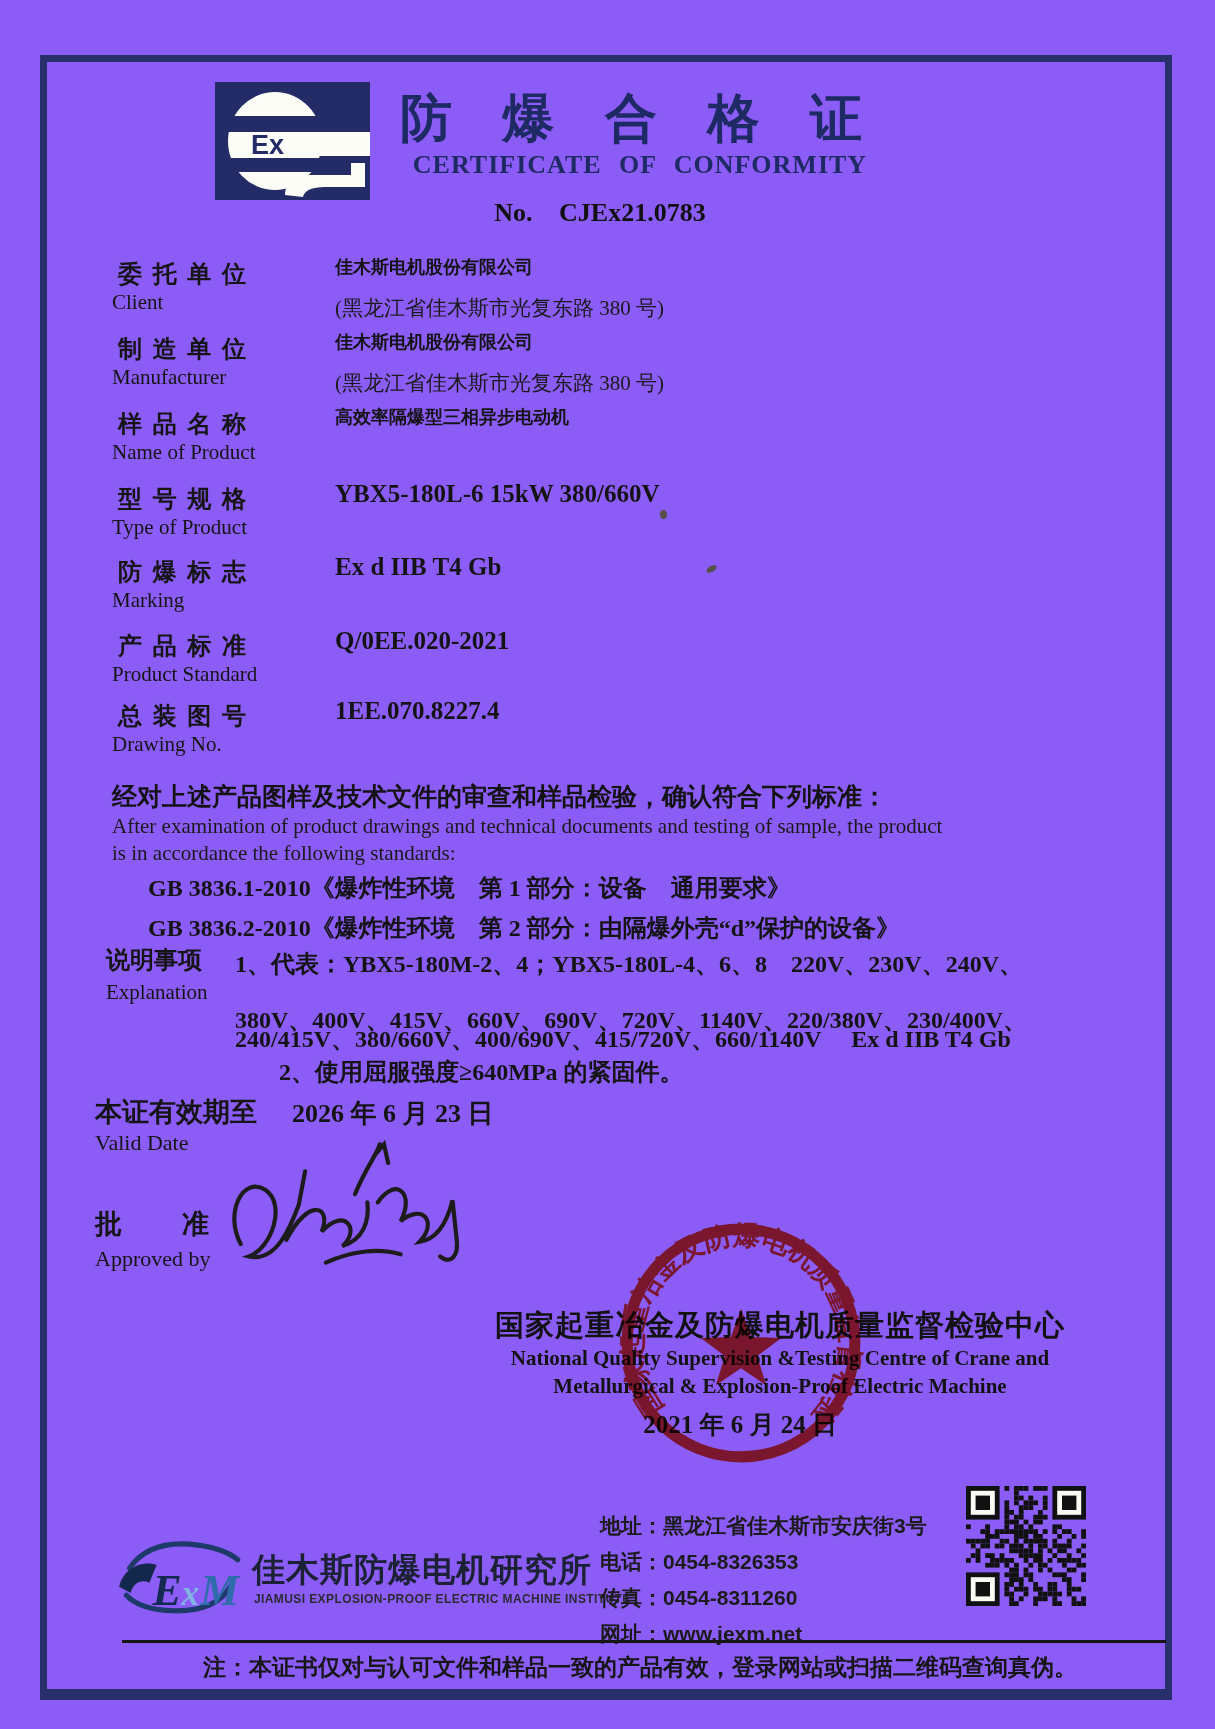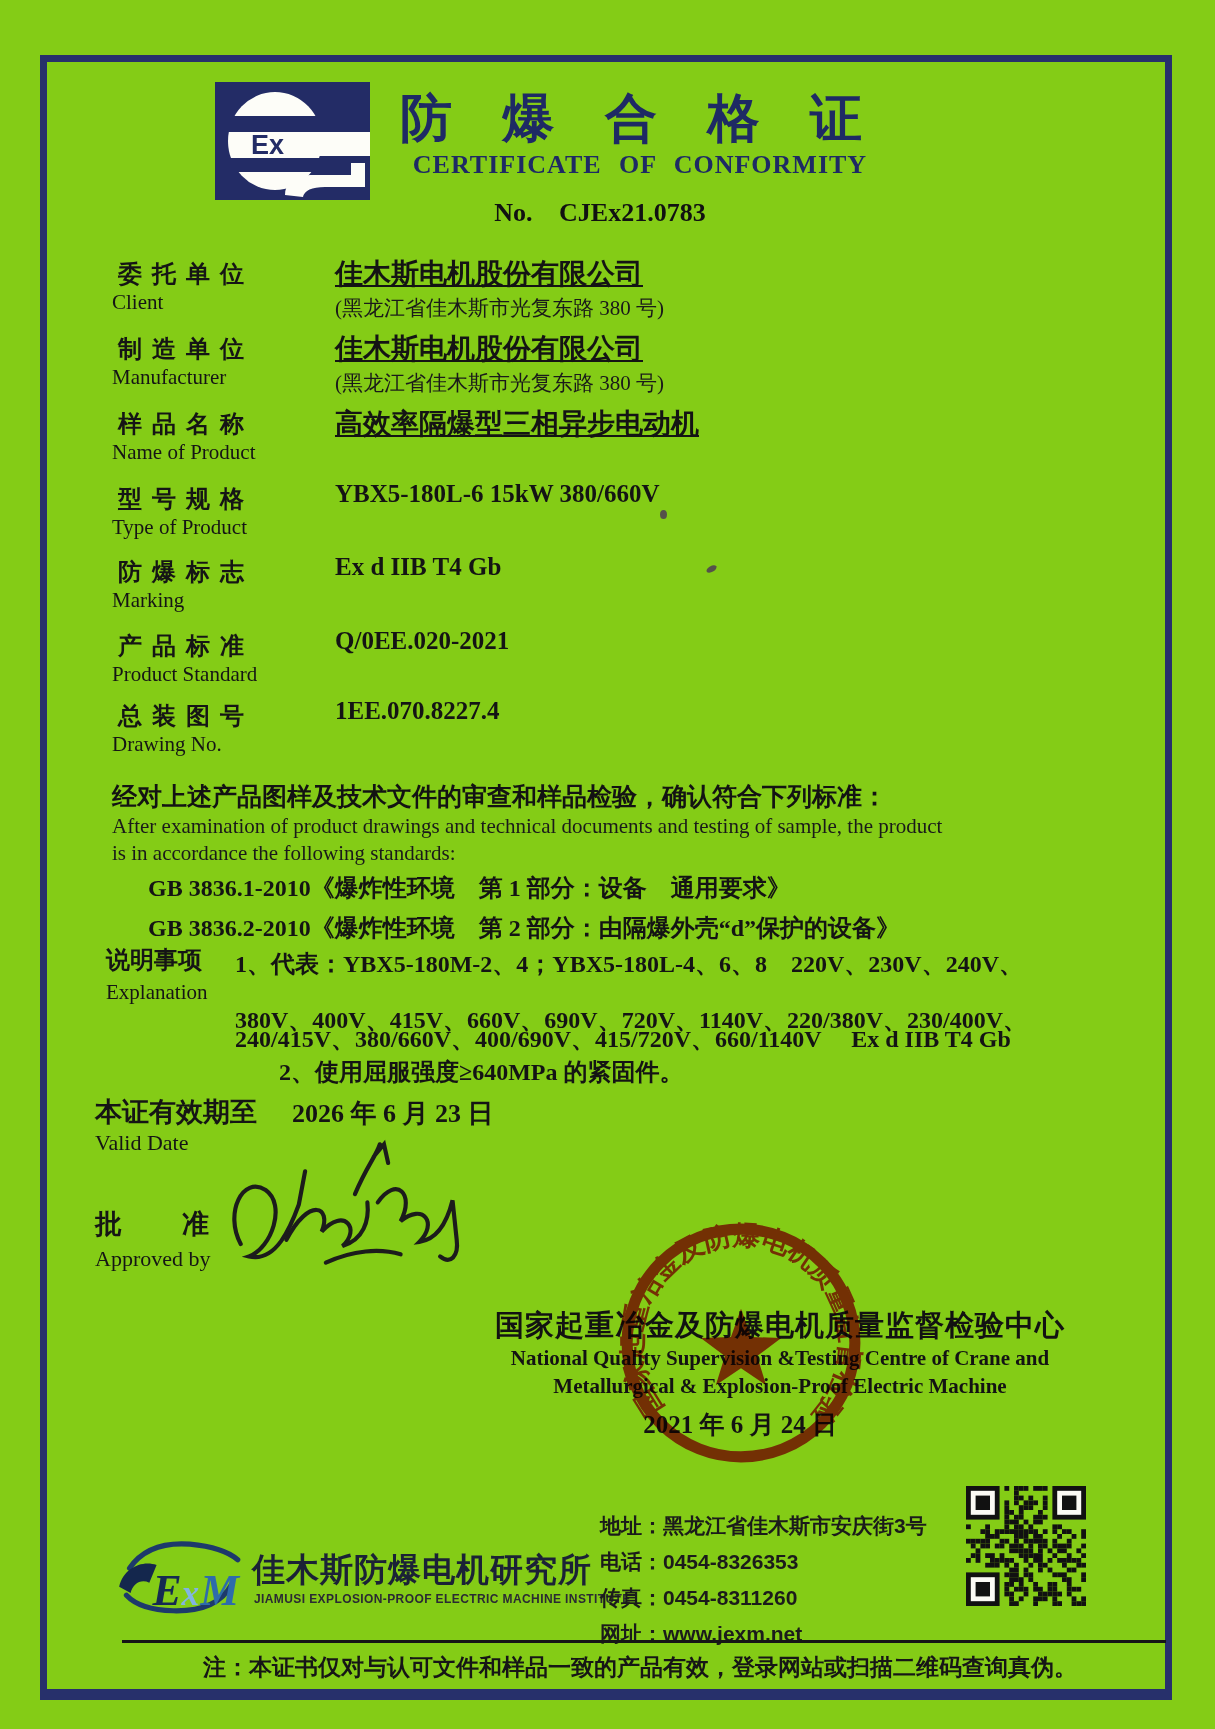--- a/index.html
+++ b/index.html
@@ -1,27 +1,27 @@
 <!DOCTYPE html>
 <html><head>
 <meta charset="utf-8">
 <style>
   html,body{margin:0;padding:0;background:#e8e6de;}
-  .page{position:relative;width:1215px;height:1729px;background:#84cc16;overflow:hidden;
+  .page{position:relative;width:1215px;height:1729px;background:#8b5cf6;overflow:hidden;
         font-family:"Liberation Sans","DejaVu Sans",sans-serif;color:#141414;}
   .abs{position:absolute;}
   .frame{left:40px;top:55px;width:1132px;height:1645px;box-sizing:border-box;
          border:7px solid #27306b;border-bottom-width:11px;}
   .title-cn{font-size:52px;font-weight:bold;letter-spacing:18px;color:#1e2a64;white-space:pre;}
   .title-en{font-size:26px;font-weight:bold;letter-spacing:1px;word-spacing:10px;color:#1e2a64;
             font-family:"Liberation Serif","DejaVu Serif",serif;}
   .cert-no{font-size:26px;font-weight:600;font-family:"Liberation Serif","DejaVu Serif",serif;color:#111;}
-  .zh-label{font-size:24px;font-weight:bold;letter-spacing:2px;white-space:pre;color:#151515;font-family:Liberation Serif, serif;}
+  .zh-label{font-size:24px;font-weight:bold;letter-spacing:2px;white-space:pre;color:#151515;}
   .en-label{font-size:21px;font-family:"Liberation Serif","DejaVu Serif",serif;color:#151515;}
-  .val-sans{font-size:28px;font-weight:bold;color:#141414;text-decoration:underline;}
+  .val-sans{font-size:18px;font-weight:bold;color:#141414;}
   .val-serif{font-size:25px;font-weight:bold;font-family:"Liberation Serif","DejaVu Serif",serif;color:#141414;}
   .note{font-size:21px;font-family:"Liberation Serif","DejaVu Serif",serif;color:#1a1a1a;}
   .stmt-cn{font-size:25px;font-weight:bold;color:#131313;}
   .stmt-en{font-size:21px;font-family:"Liberation Serif","DejaVu Serif",serif;color:#1a1a1a;}
   .std-line{font-size:24px;font-weight:600;font-family:"Liberation Serif","DejaVu Serif",serif;color:#141414;}
   .exp-line{font-size:24px;font-weight:600;font-family:"Liberation Serif","DejaVu Serif",serif;color:#141414;white-space:pre;}
   .auth-cn{font-size:29px;font-weight:bold;letter-spacing:1px;color:#121212;text-align:center;}
   .auth-en{font-size:21px;font-weight:bold;font-family:"Liberation Serif","DejaVu Serif",serif;color:#131313;text-align:center;}
   .auth-date{font-size:25px;font-weight:600;font-family:"Liberation Serif","DejaVu Serif",serif;color:#131313;text-align:center;}
   .inst-cn{font-size:33px;font-weight:bold;letter-spacing:1px;color:#1b2236;}

